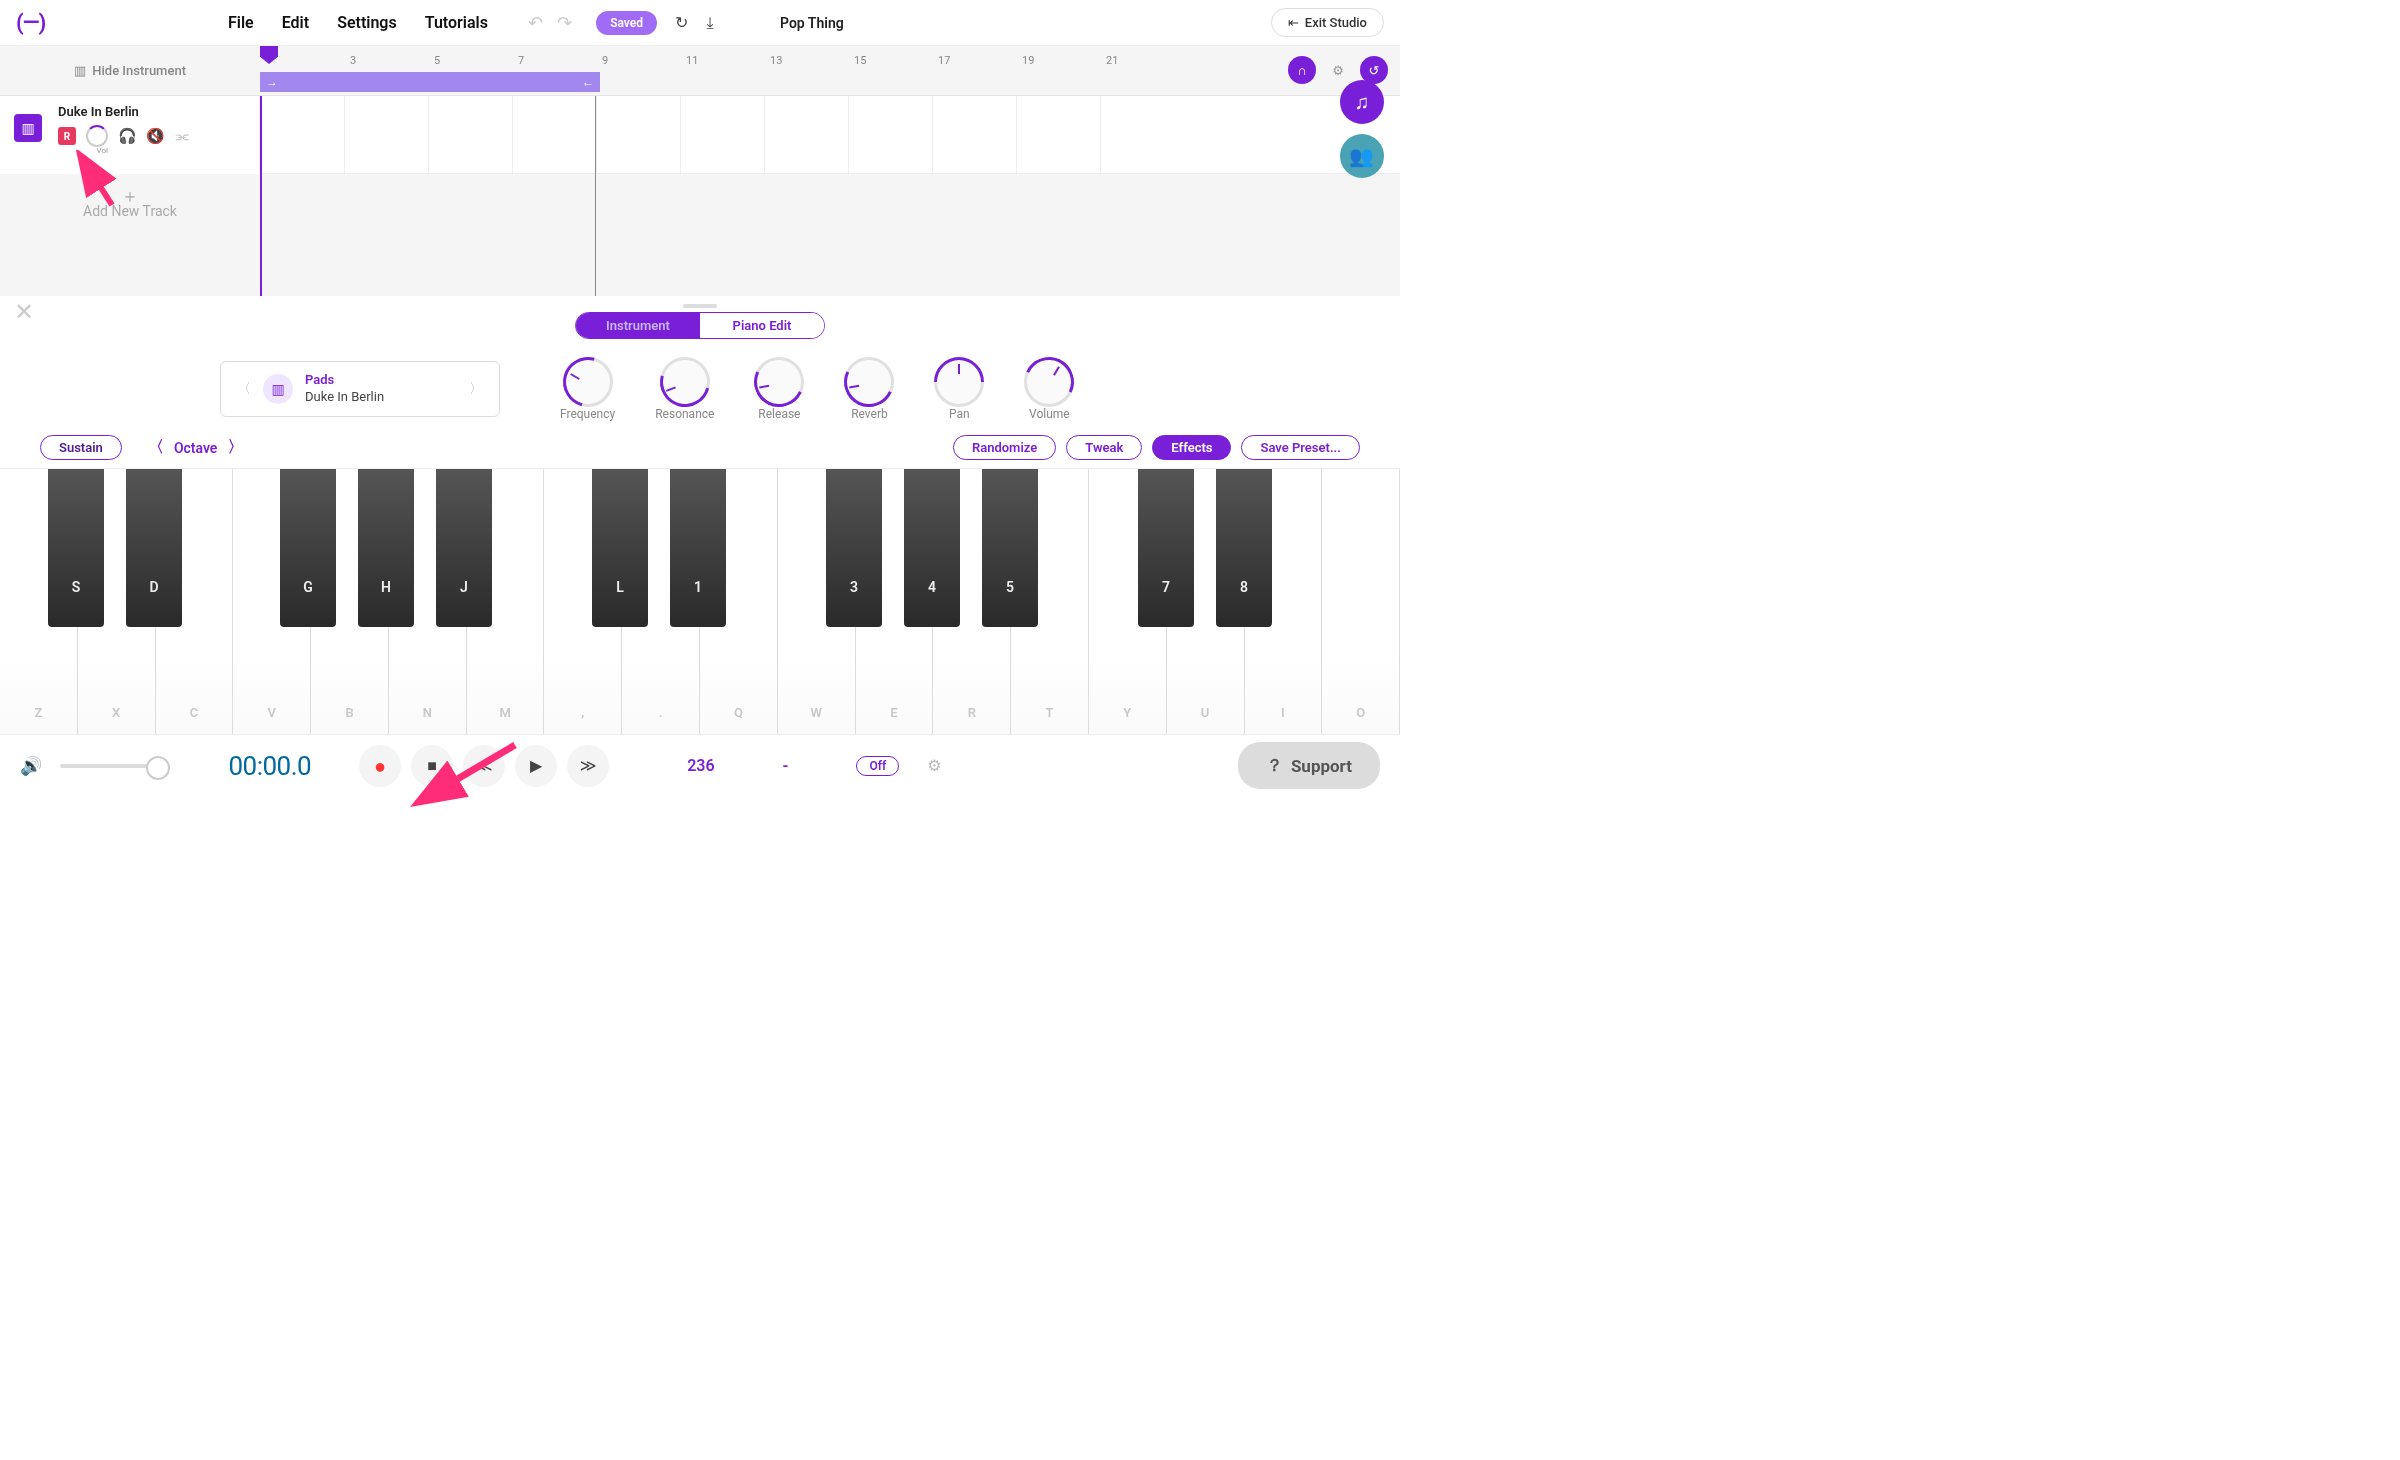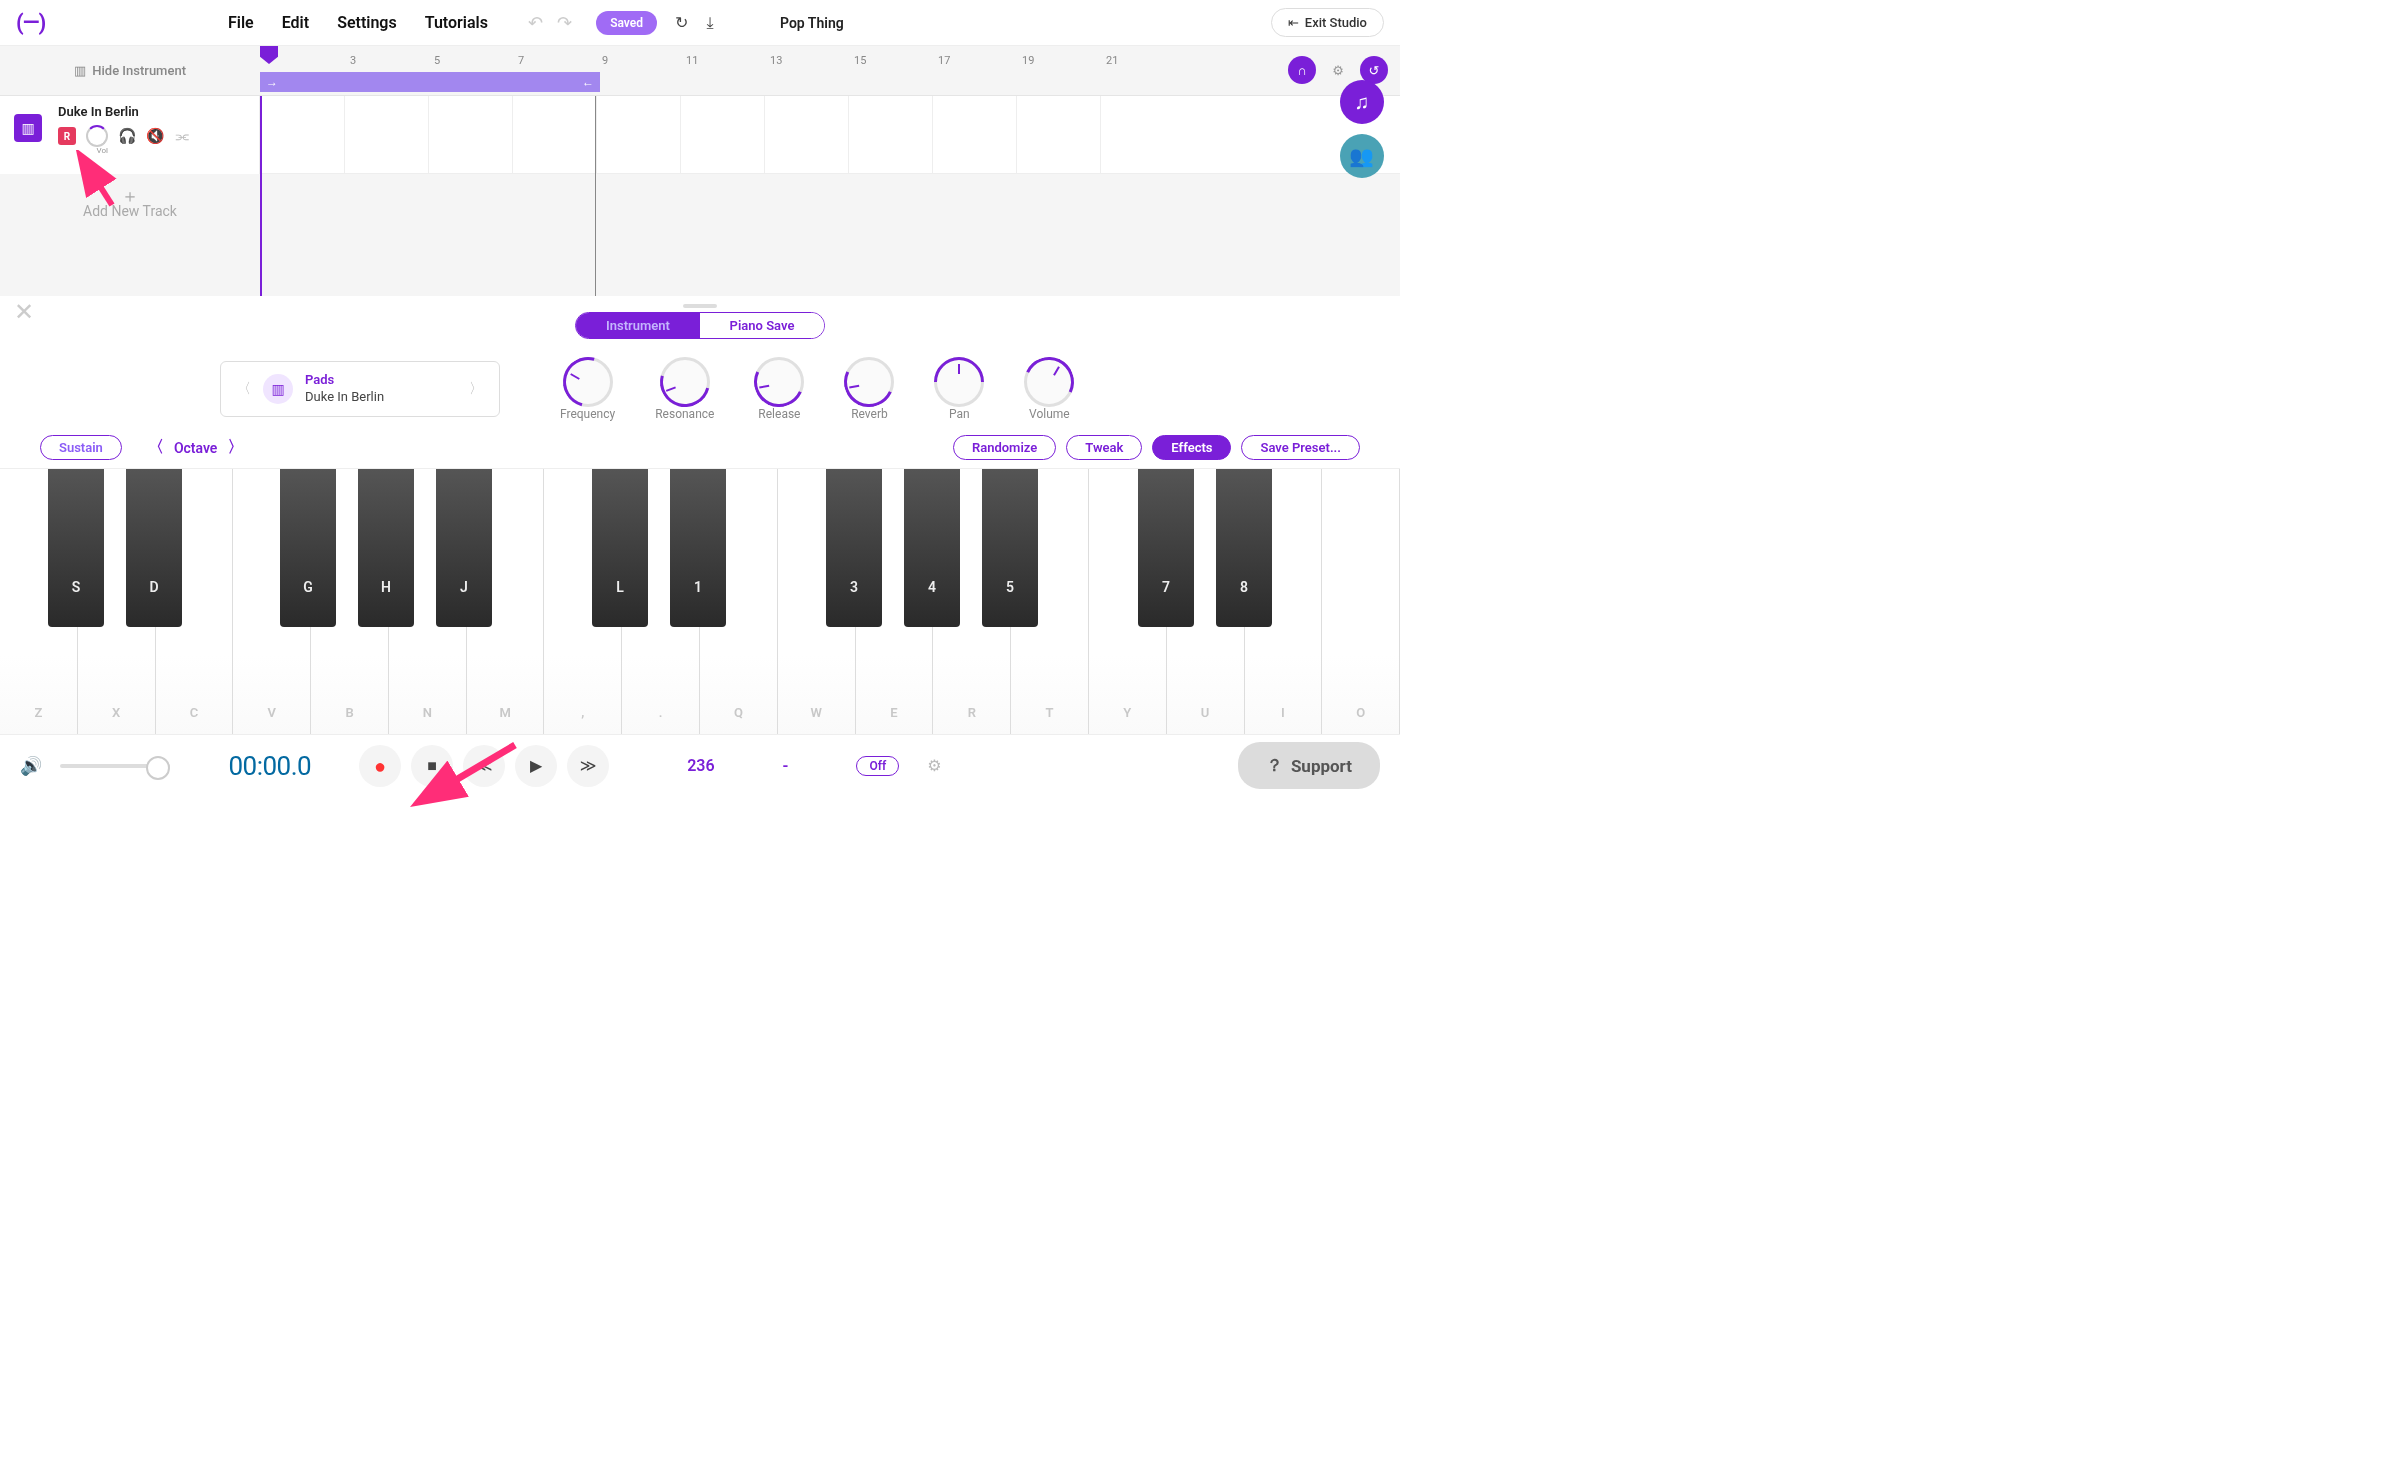--- a/index.html
+++ b/index.html
@@ -69,21 +69,21 @@
   .preset-name { color: #444; }
   
   .knobs { display: flex; gap: 40px; margin-left: 20px; }
   .knob-wrap { display: flex; flex-direction: column; align-items: center; }
   .knob { width: 50px; height: 50px; border-radius: 50%; background: #fafafa; border: 3px solid #e0e0e0; position: relative; cursor: pointer; }
   .knob::before { content: ''; position: absolute; inset: -3px; border-radius: 50%; border: 3px solid transparent; border-top-color: #7a1fd8; border-left-color: #7a1fd8; transform: rotate(var(--rot,-45deg)); }
   .knob::after { content: ''; position: absolute; top: 4px; left: 50%; width: 2px; height: 10px; background: #7a1fd8; transform-origin: 50% 20px; transform: translateX(-50%) rotate(var(--ind,0deg)); }
   .knob-label { font-size: 12px; color: #888; }
   
   .action-row { display: flex; align-items: center; padding: 4px 20px 8px; }
-  .sustain-btn { border: 1px solid #7a1fd8; color: #8b5cf6; background: #fff; border-radius: 14px; padding: 4px 18px; font-size: 13px; font-weight: 600; cursor: pointer; }
+  .sustain-btn { border: 1px solid #7a1fd8; color: #4c1d95; background: #fff; border-radius: 14px; padding: 4px 18px; font-size: 13px; font-weight: 600; cursor: pointer; }
   .octave-nav { display: flex; align-items: center; gap: 10px; margin-left: 26px; color: #7a1fd8; font-size: 14px; font-weight: 600; }
   .octave-nav .chev { cursor: pointer; font-size: 16px; }
   .right-actions { margin-left: auto; display: flex; gap: 10px; }
   .pill-btn { border: 1px solid #7a1fd8; color: #7a1fd8; background: #fff; border-radius: 14px; padding: 4px 18px; font-size: 13px; font-weight: 600; cursor: pointer; }
   .pill-btn.solid { background: #7a1fd8; color: #fff; }
   
   
   .piano { position: relative; height: 266px; border-top: 1px solid #eee; background: #fff; overflow: hidden; }
   .white-keys { display: flex; height: 100%; }
   .white-key { flex: 1; border-right: 1px solid #ddd; position: relative; cursor: pointer; background: linear-gradient(#fff 70%, #fafafa); }
@@ -213,21 +213,21 @@
     <div class="big-circle teal">👥</div>
   </div>
 </div>
 
 <div class="instrument-panel">
   <div class="handle-bar"></div>
   <div class="close-x">✕</div>
 
   <div class="tab-toggle">
     <div class="tab-active">Instrument</div>
-    <div class="tab-inactive">Piano Save</div>
+    <div class="tab-inactive">Piano Edit</div>
   </div>
 
   <div class="instrument-row">
     <div class="preset-box">
       <span class="preset-nav">〈</span>
       <div class="preset-icon">▥</div>
       <div class="preset-text">
         <div class="preset-cat">Pads</div>
         <div class="preset-name">Duke In Berlin</div>
       </div>

